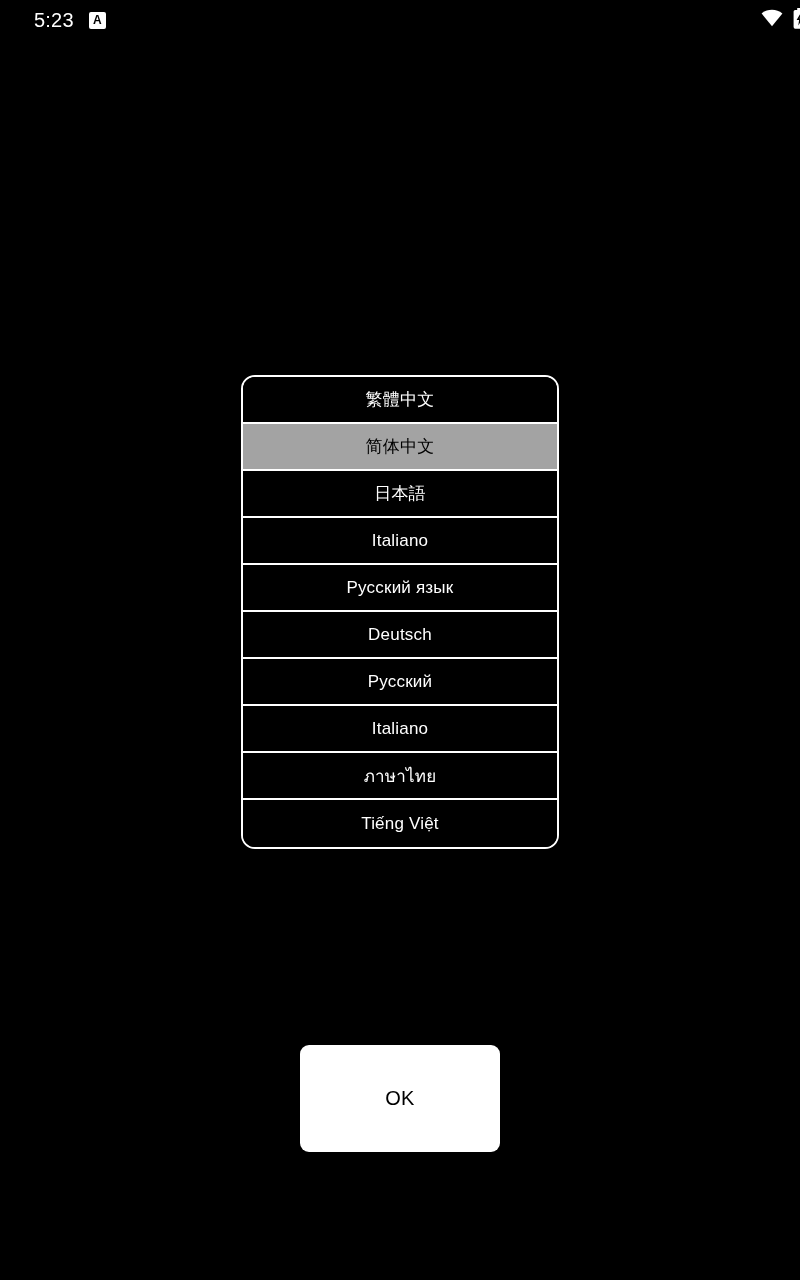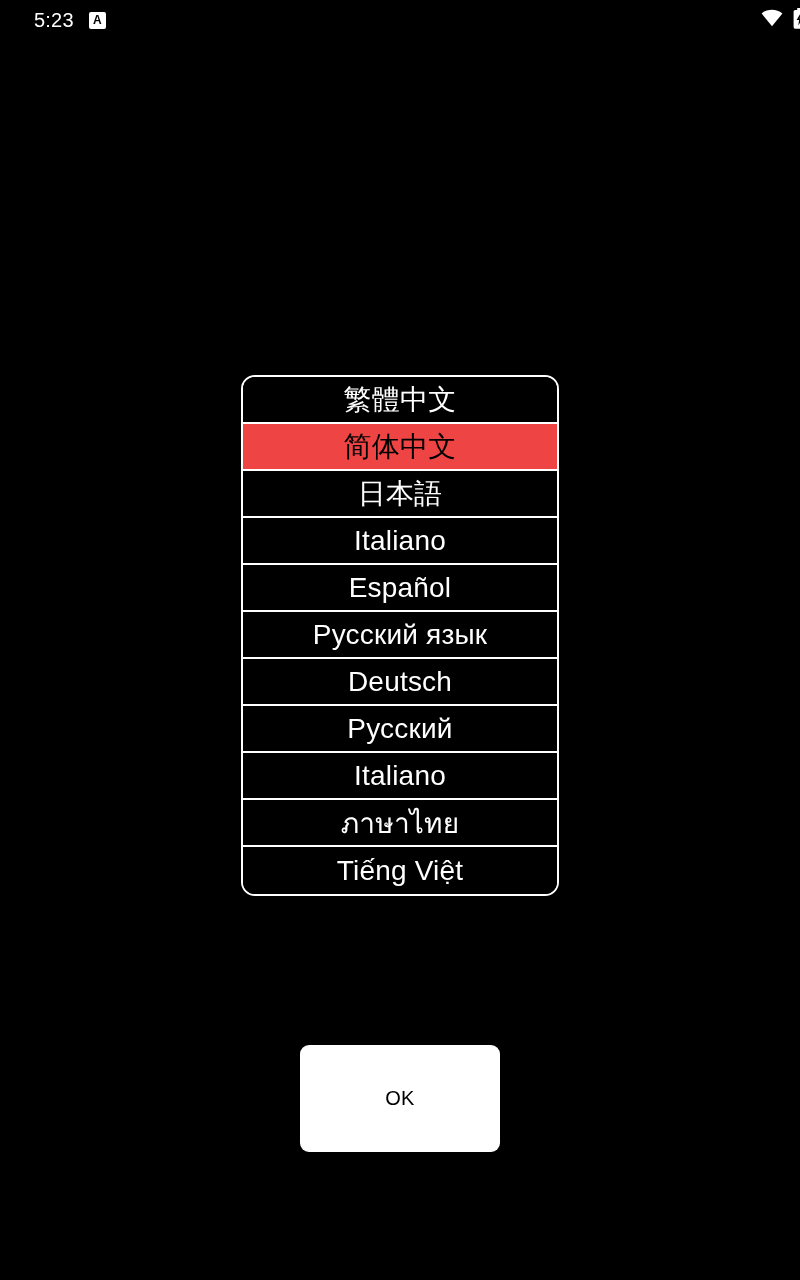--- a/index.html
+++ b/index.html
@@ -76,29 +76,29 @@
     overflow: hidden;
   }
   .lang-row {
     height: 47px;
     box-sizing: border-box;
     display: flex;
     align-items: center;
     justify-content: center;
     background: #000000;
     color: #ffffff;
-    font-size: 28px;
+    font-size: 17px;
     border-bottom: 2px solid #ffffff;
     letter-spacing: 0.2px;
   }
   .lang-row:last-child {
     border-bottom: none;
   }
   .lang-row.selected {
-    background: #ef4444;
+    background: #a3a3a3;
     color: #000000;
   }
 
   
   .ok-button {
     position: absolute;
     left: 300px;
     top: 1006px;
     width: 200px;
     height: 107px;
@@ -139,21 +139,20 @@
       </svg>
     </span>
   </div>
 </div>
 
 <div class="language-list">
   <div class="lang-row">繁體中文</div>
   <div class="lang-row selected">简体中文</div>
   <div class="lang-row">日本語</div>
   <div class="lang-row">Italiano</div>
-  <div class="lang-row">Español</div>
   <div class="lang-row">Русский язык</div>
   <div class="lang-row">Deutsch</div>
   <div class="lang-row">Русский</div>
   <div class="lang-row">Italiano</div>
   <div class="lang-row">ภาษาไทย</div>
   <div class="lang-row">Tiếng Việt</div>
 </div>
 
 <button class="ok-button">OK</button>
 

